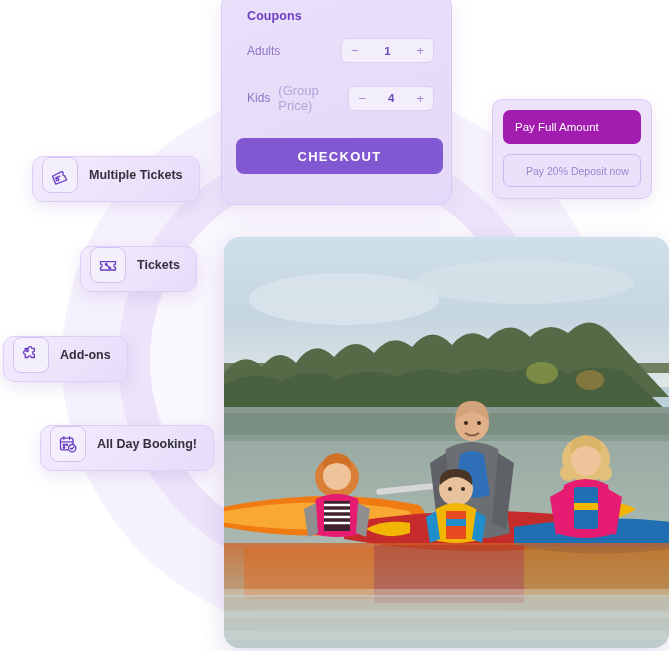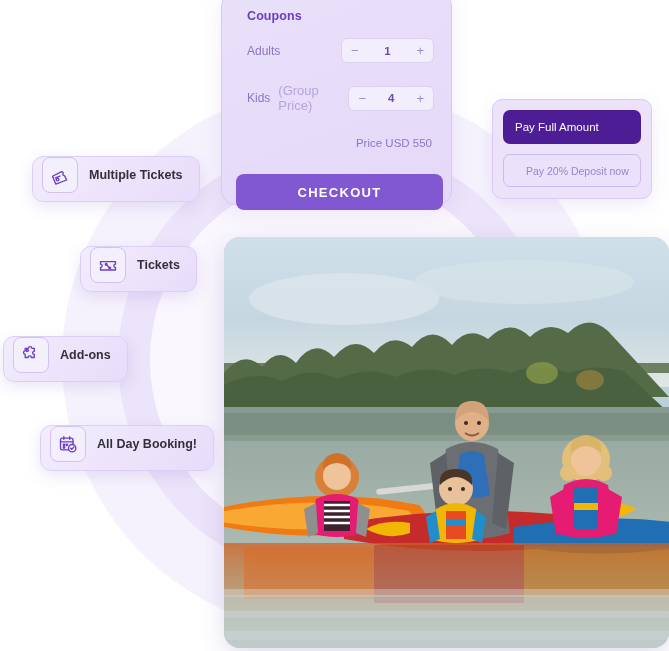--- a/index.html
+++ b/index.html
@@ -144,21 +144,21 @@
     background: #ece3fb;
     border: 1px solid #d9cbf4;
     border-radius: 10px;
     box-shadow: 0 6px 18px rgba(104, 62, 176, 0.10);
     box-sizing: border-box;
     padding: 10px;
   }
   .pay-full {
     width: 100%;
     height: 34px;
-    background: #4c1d95;
+    background: #a21caf;
     border-radius: 7px;
     color: #ffffff;
     font-size: 11.5px;
     display: flex;
     align-items: center;
     padding-left: 12px;
     box-sizing: border-box;
     border: none;
     font-family: "Liberation Sans", sans-serif;
     cursor: pointer;
@@ -364,21 +364,20 @@
     <div class="ticket-row second">
       <span class="row-label">Kids</span>
       <span class="row-sublabel">(Group Price)</span>
       <div class="stepper">
         <span class="step-btn">−</span>
         <span class="step-val">4</span>
         <span class="step-btn">+</span>
       </div>
     </div>
 
-    <div class="price-line">Price USD 550</div>
 
     <button class="checkout-btn">CHECKOUT</button>
   </div>
 
   <div class="payment-card">
     <button class="pay-full">Pay Full Amount</button>
     <div class="pay-deposit">Pay 20% Deposit now</div>
   </div>
 
   <div class="chip" id="chip-0">

